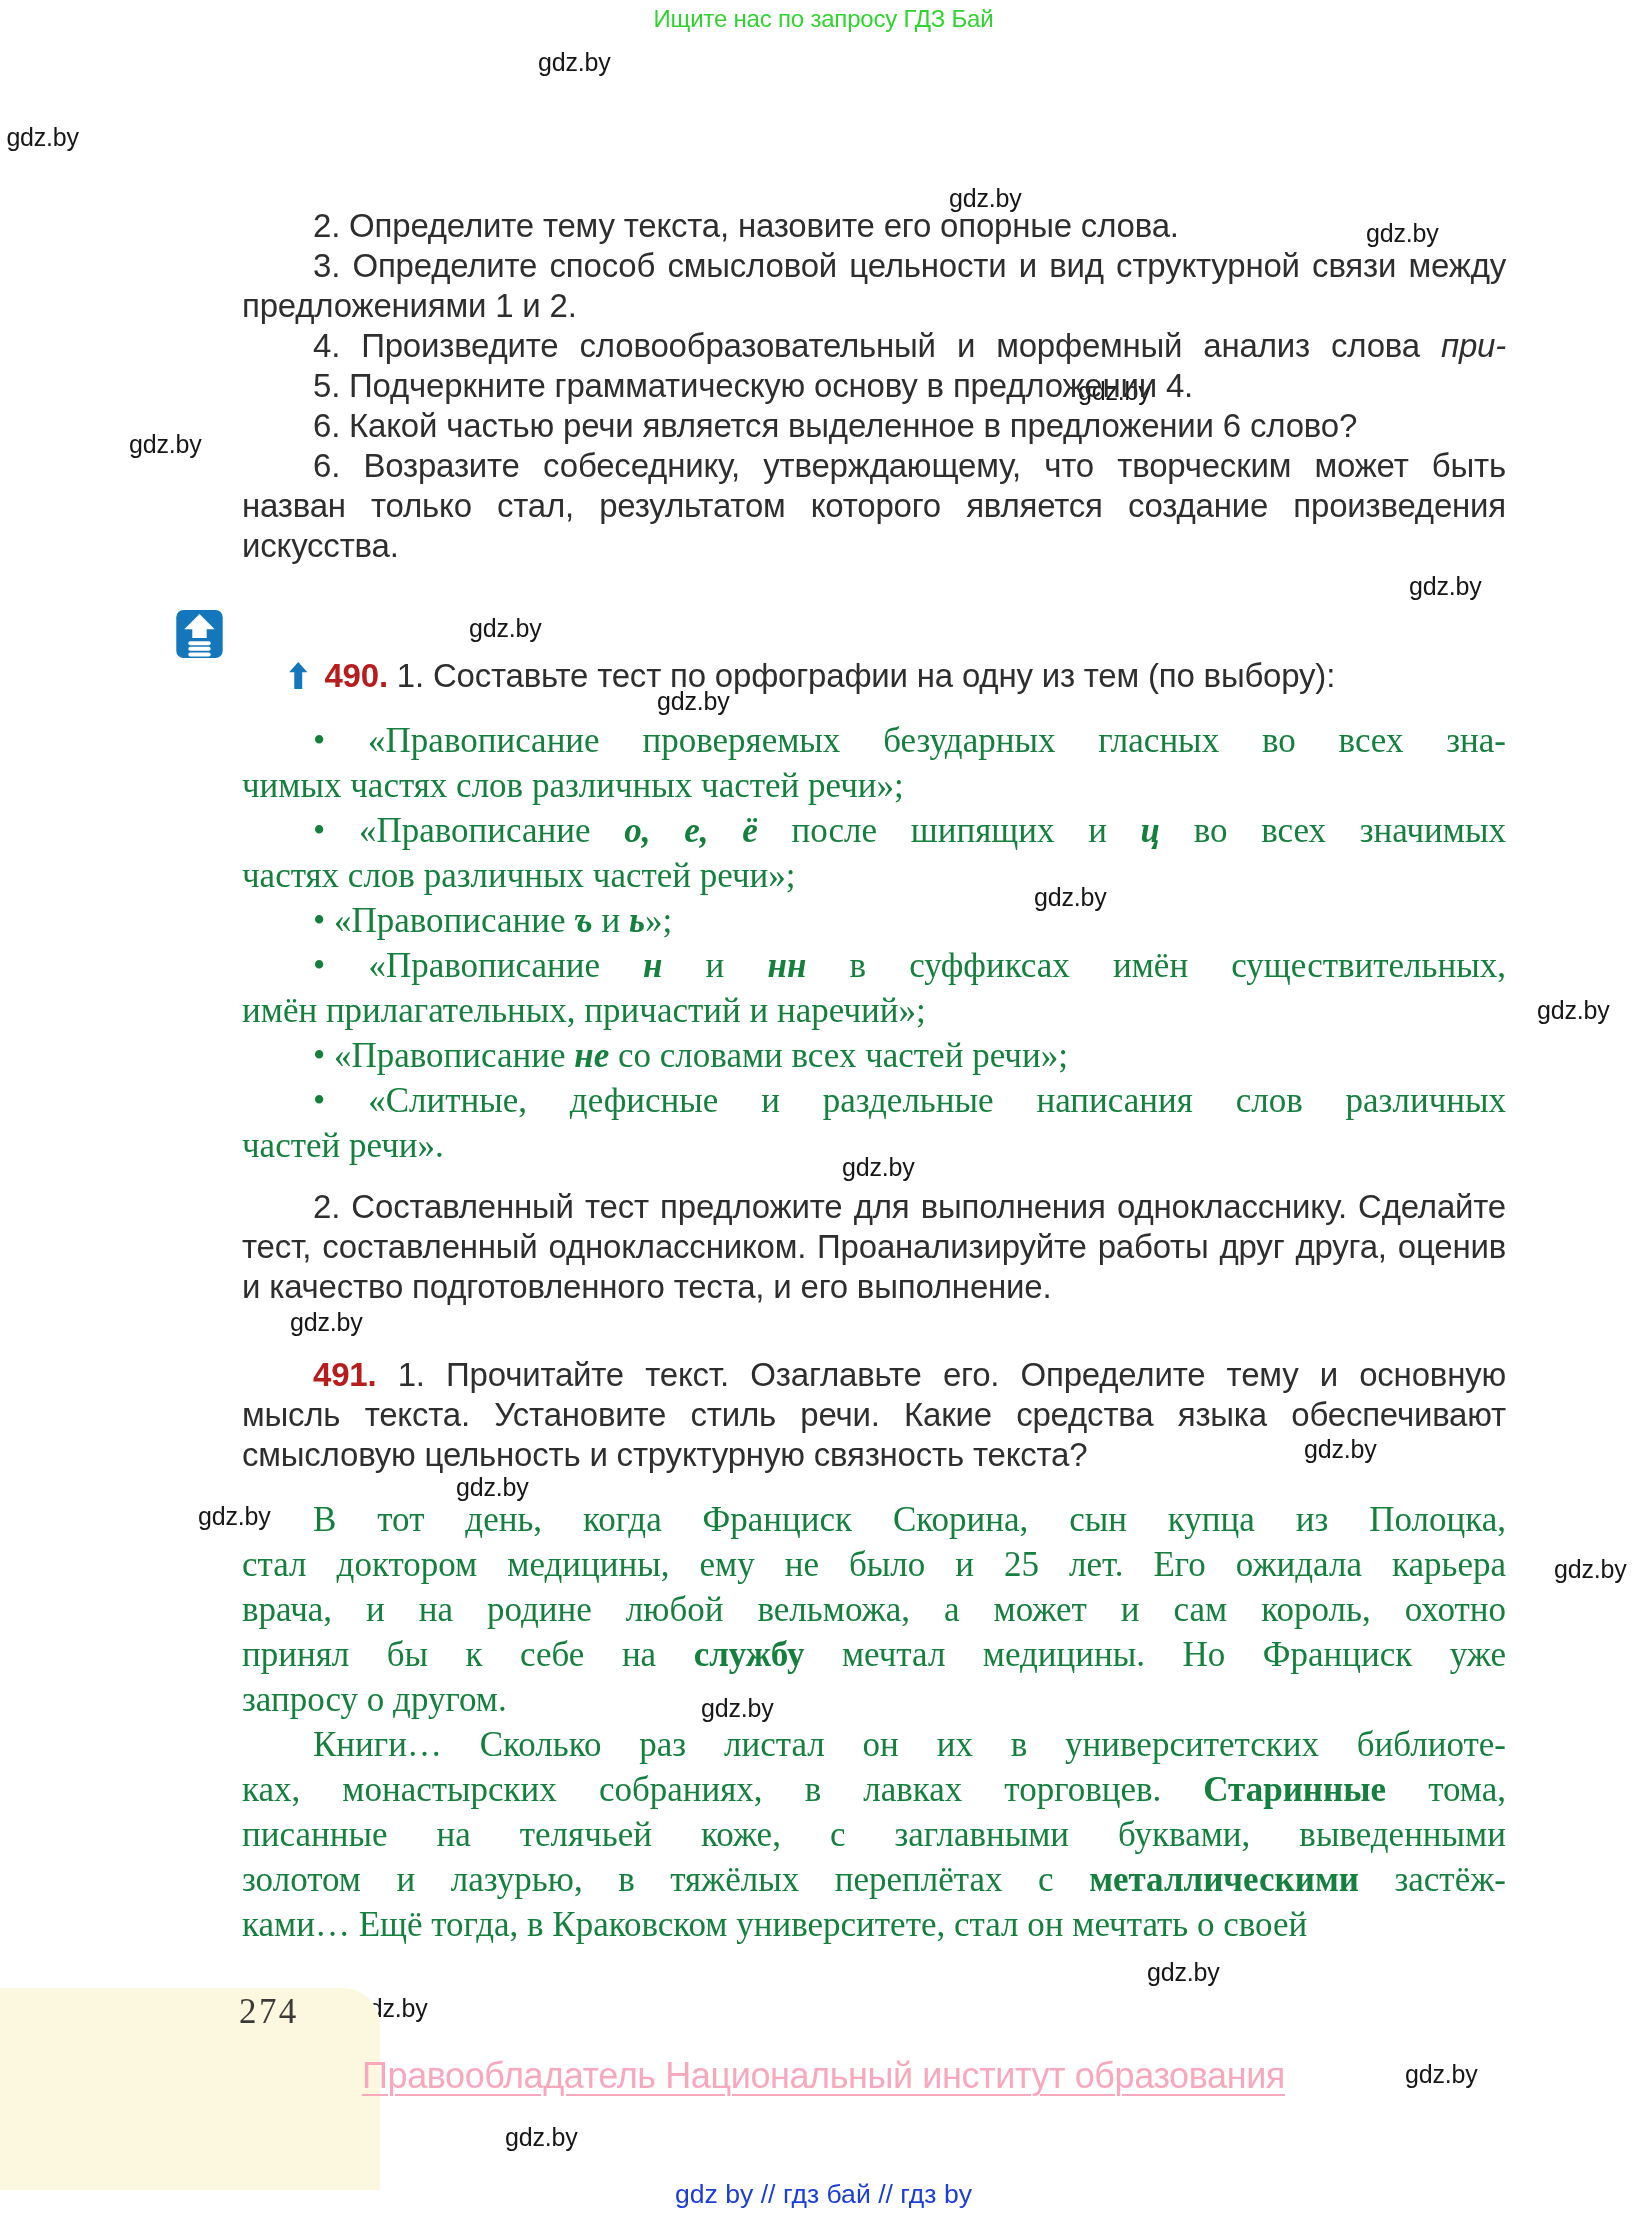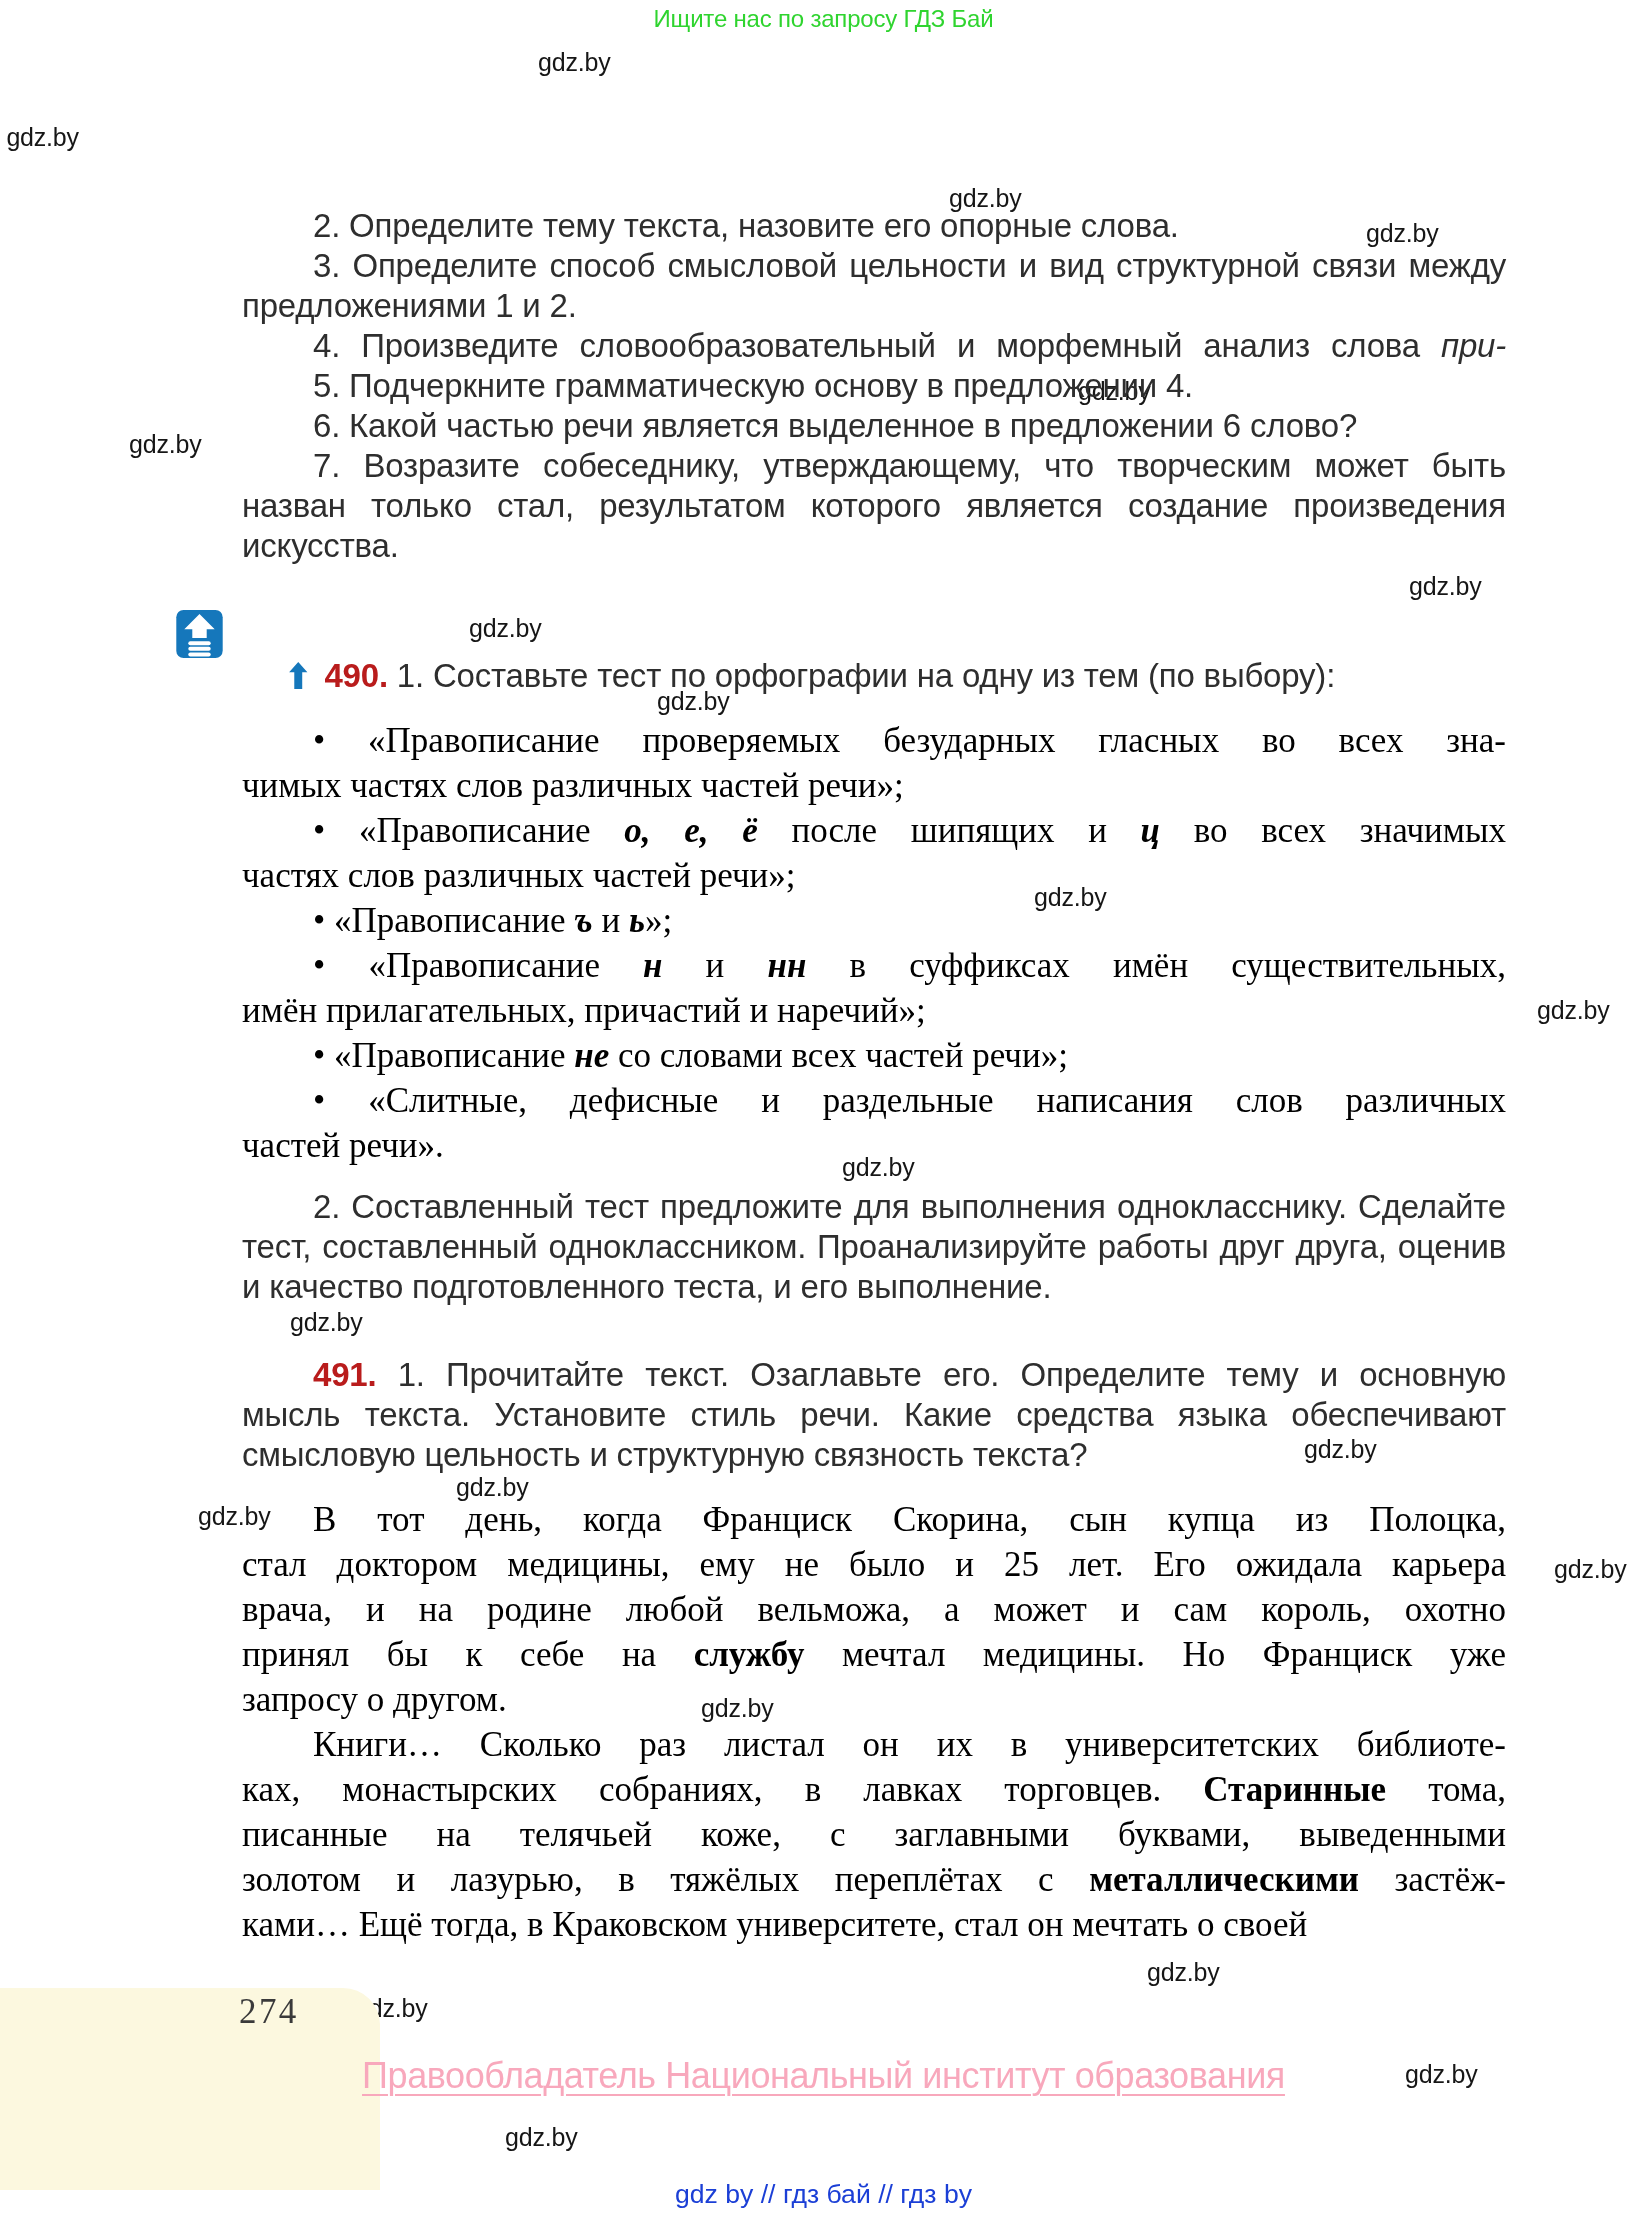--- a/index.html
+++ b/index.html
@@ -11,21 +11,21 @@
           font-size:24px;letter-spacing:-0.2px;color:#2fd42f;}
 
   
   .wm{position:absolute;font-family:"Liberation Sans",sans-serif;font-size:25px;
       letter-spacing:-0.2px;color:#161616;white-space:nowrap;}
 
   
   .tblock{position:absolute;left:242px;width:1264px;}
   .sans{font-family:"Liberation Sans",sans-serif;font-size:33px;letter-spacing:-0.2px;color:#2e2e2e;}
   .sans .line{line-height:40px;}
-  .serif{font-family:"Liberation Serif","DejaVu Serif",serif;font-size:35px;color:#000000;}
+  .serif{font-family:"Liberation Serif","DejaVu Serif",serif;font-size:35px;color:#15803d;}
   .serif .line{line-height:45px;}
   .line{text-align:left;white-space:normal;}
   .line.j{text-align:justify;text-align-last:justify;}
   .line.ind{text-indent:71px;}
   span.i{font-style:italic;}
   span.b{font-weight:bold;}
   span.bi{font-weight:bold;font-style:italic;}
   span.num{color:#b91c1c;font-weight:bold;}
   .arrow-glyph{display:inline-block;vertical-align:-2.4px;margin-right:8px;}
 
@@ -76,21 +76,21 @@
     </div>
 
   <div id="blocks">
       <div class="tblock sans" style="top: 206px;">
         <div class="line ind"><span>2. Определите тему текста, назовите его опорные слова.</span></div>
         <div class="line j ind"><span>3. Определите способ смысловой цельности и вид структурной связи между</span></div>
         <div class="line"><span>предложениями 1 и 2.</span></div>
         <div class="line j ind"><span>4. Произведите словообразовательный и морфемный анализ слова </span><span class="i">при-</span></div>
         <div class="line ind"><span>5. Подчеркните грамматическую основу в предложении 4.</span></div>
         <div class="line ind"><span>6. Какой частью речи является выделенное в предложении 6 слово?</span></div>
-        <div class="line j ind"><span>7. Возразите собеседнику, утверждающему, что творческим может быть</span></div>
+        <div class="line j ind"><span>6. Возразите собеседнику, утверждающему, что творческим может быть</span></div>
         <div class="line j"><span>назван только стал, результатом которого является создание произведения</span></div>
         <div class="line"><span>искусства.</span></div>
       </div>
       <div class="tblock sans" style="top: 656px;">
         <div class="line" style="padding-left: 47px;">
     <span class="arrow-glyph"><svg width="18.5" height="27" viewBox="0 0 23 34" xmlns="http://www.w3.org/2000/svg">
               <path d="M11.5 0 L23 13 L16.5 13 L16.5 34 L6.5 34 L6.5 13 L0 13 Z" fill="#1577bb"></path>
             </svg></span>
   <span class="num">490.</span><span> 1. Составьте тест по орфографии на одну из тем (по выбору):</span></div>
       </div>

